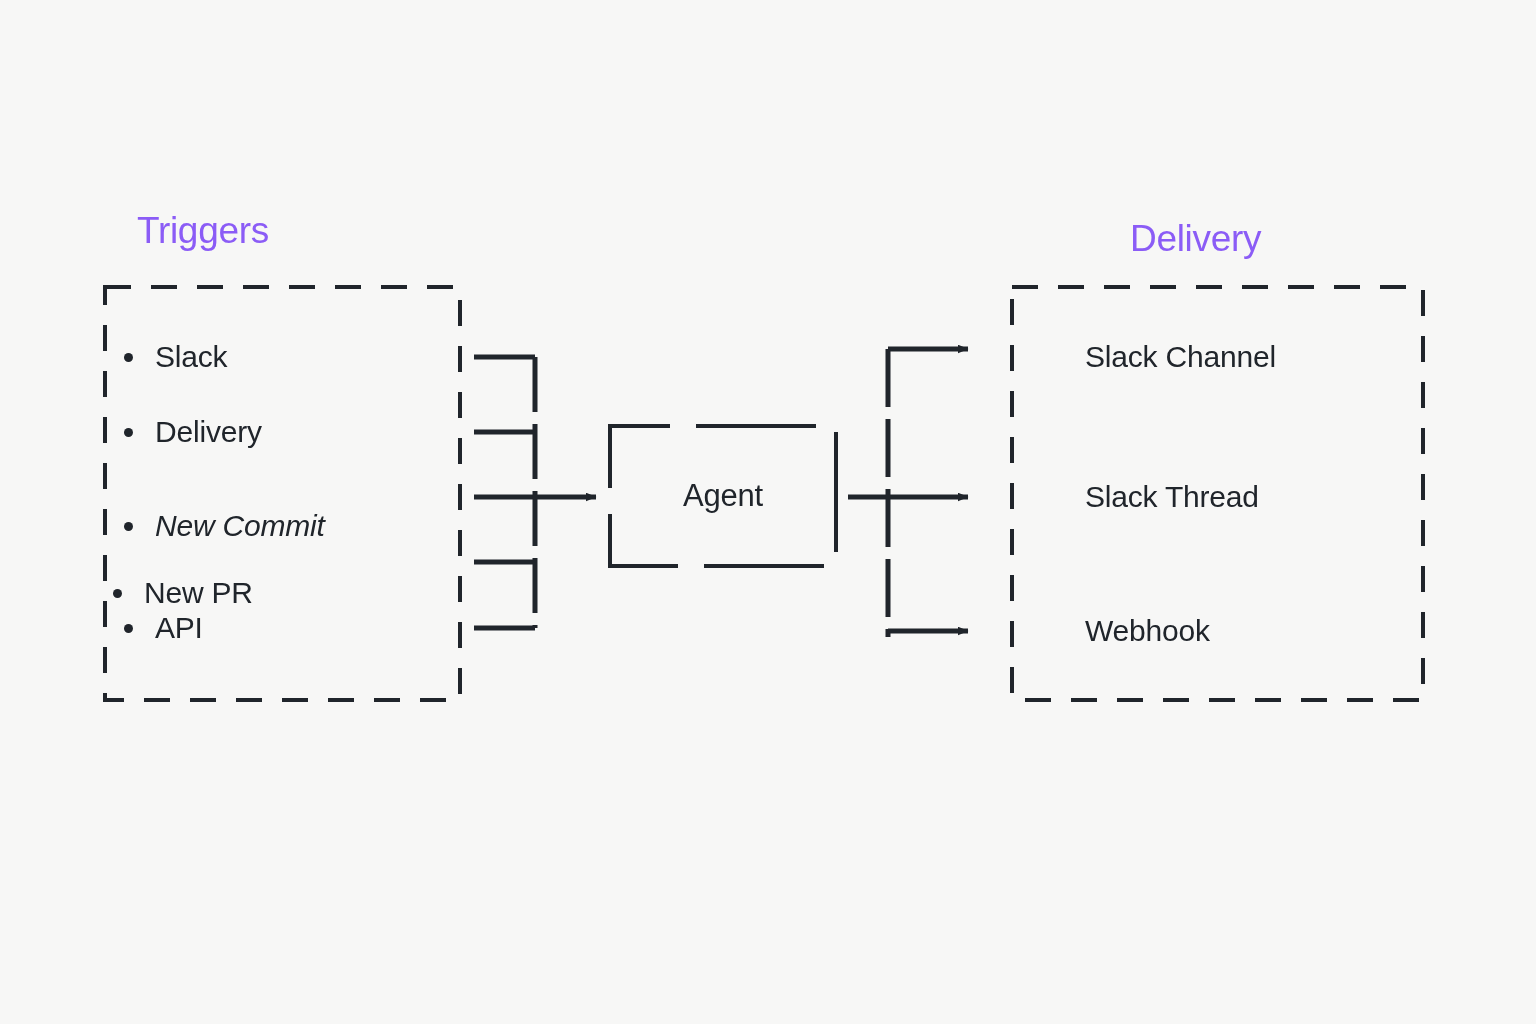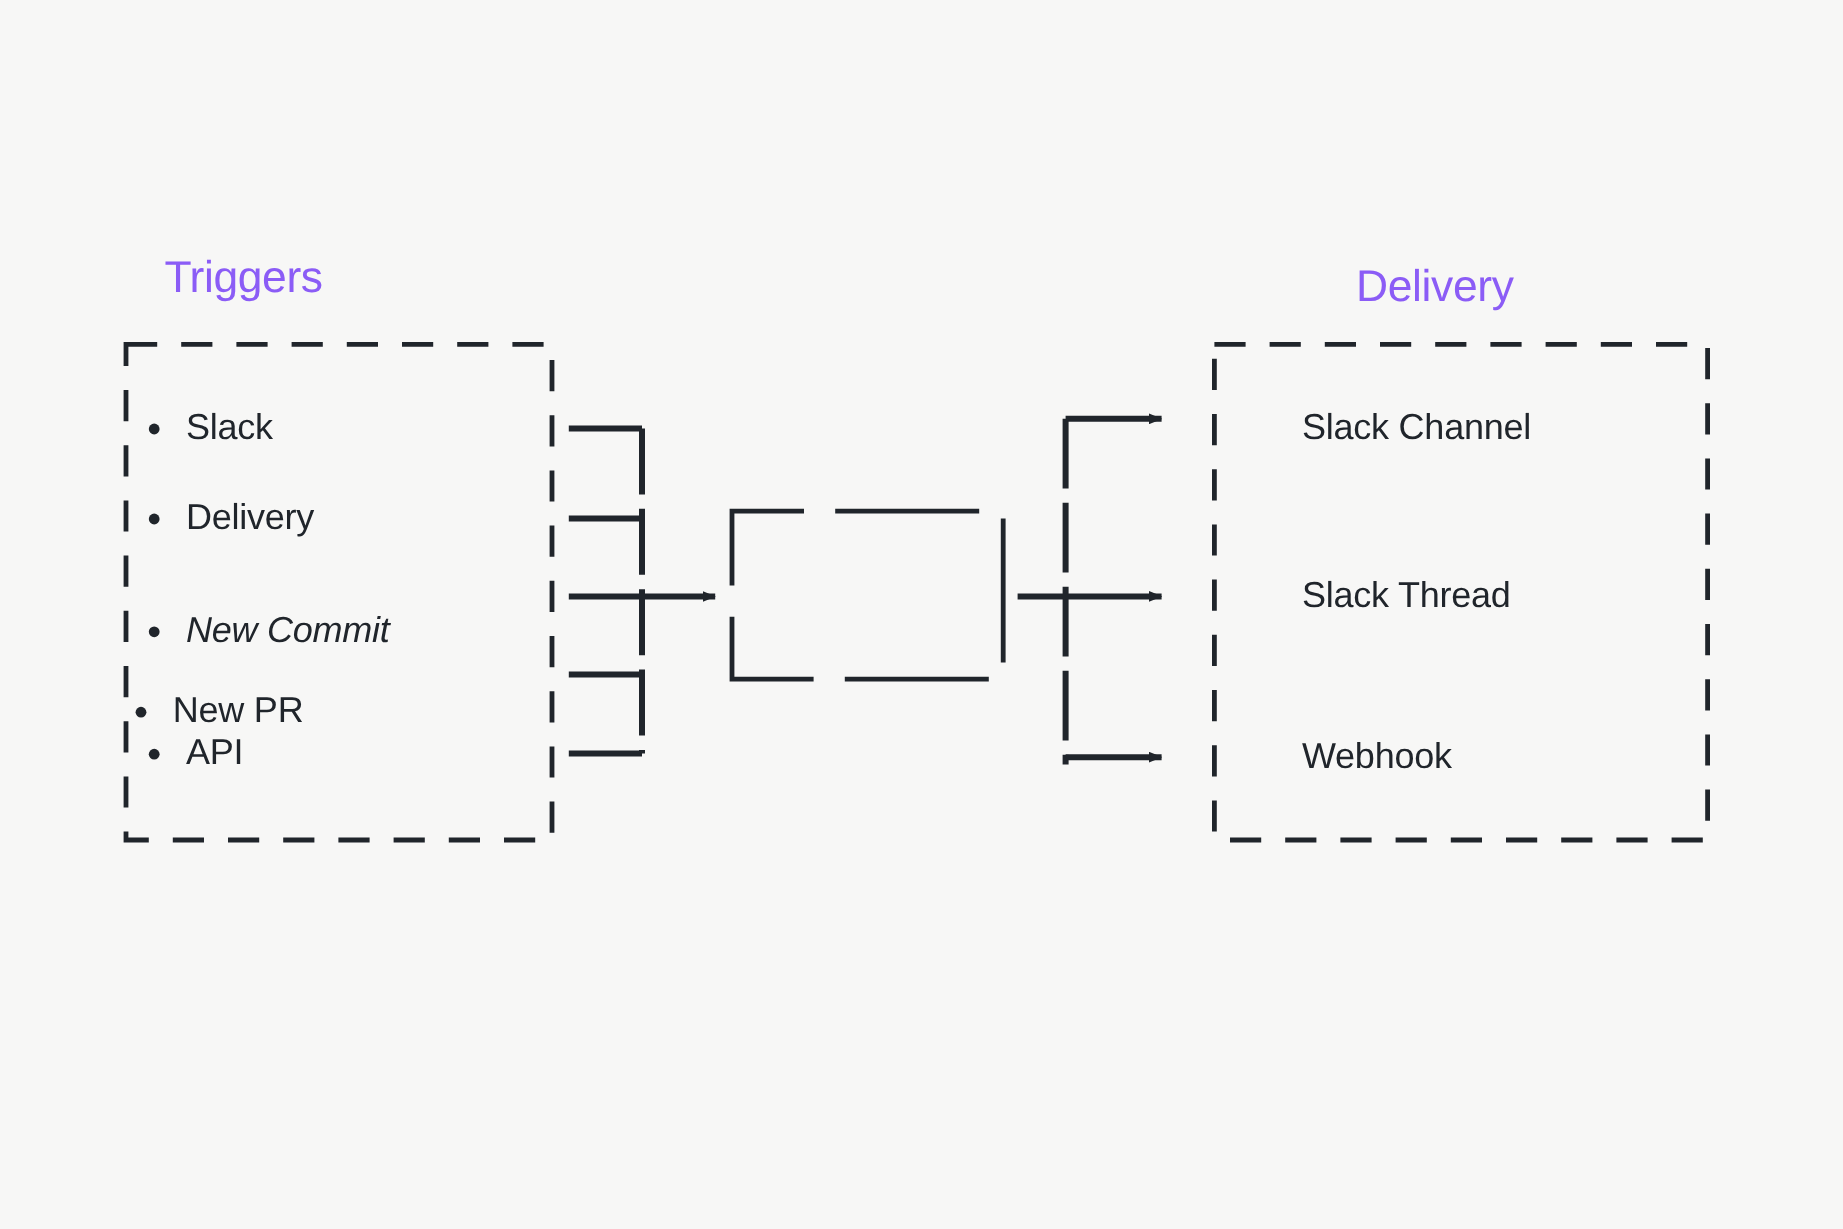--- a/index.html
+++ b/index.html
@@ -171,20 +171,21 @@
   <div class="bullet-row" style="left:113px; top:562px;margin-top:31px;">
     <span class="bullet-dot"></span>
     <span class="bullet-text">New PR</span>
   </div>
 
   <div class="bullet-row" style="left:124px; top:628px;">
     <span class="bullet-dot"></span>
     <span class="bullet-text">API</span>
   </div>
 
+  <div id="agent-label">Agent</div>
 
   <div class="row-label" style="left:1043px; top:357px;">Slack Channel</div>
 
   <div class="row-label" style="left:1043px; top:497px;">Slack Thread</div>
 
   <div class="row-label" style="left:1043px; top:631px;">Webhook</div>
 
 </div>
 
 </body></html>

